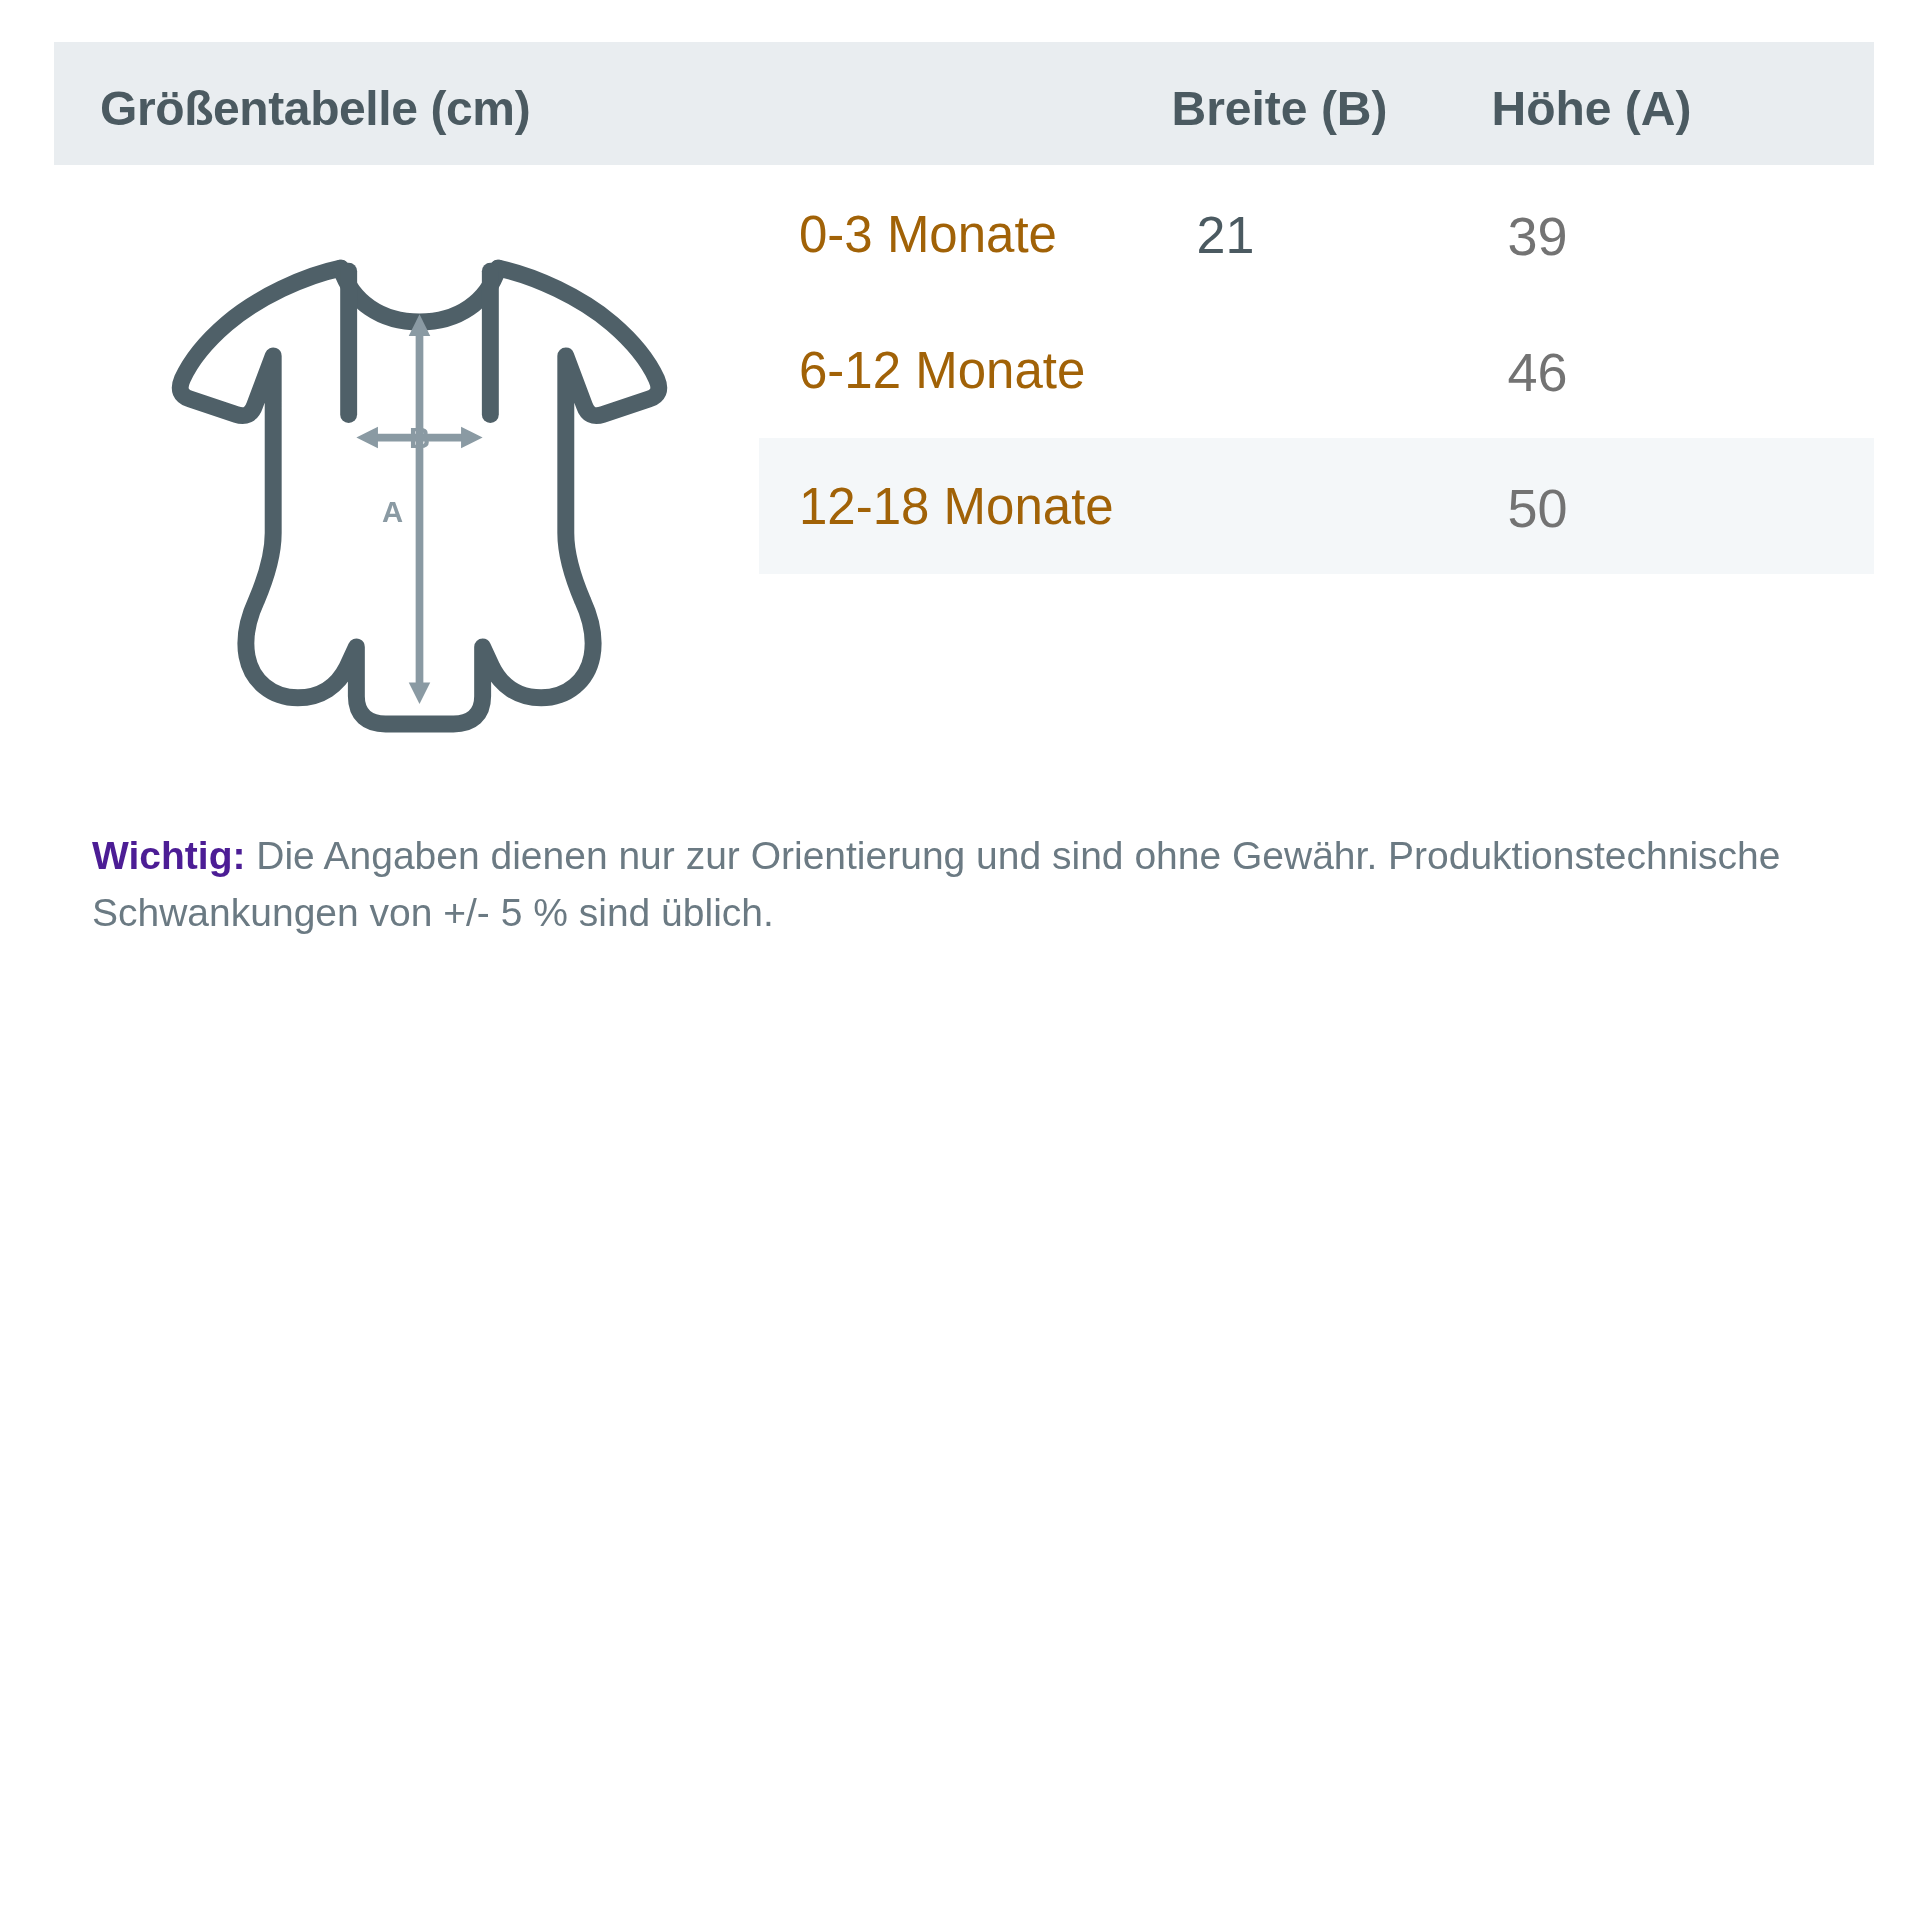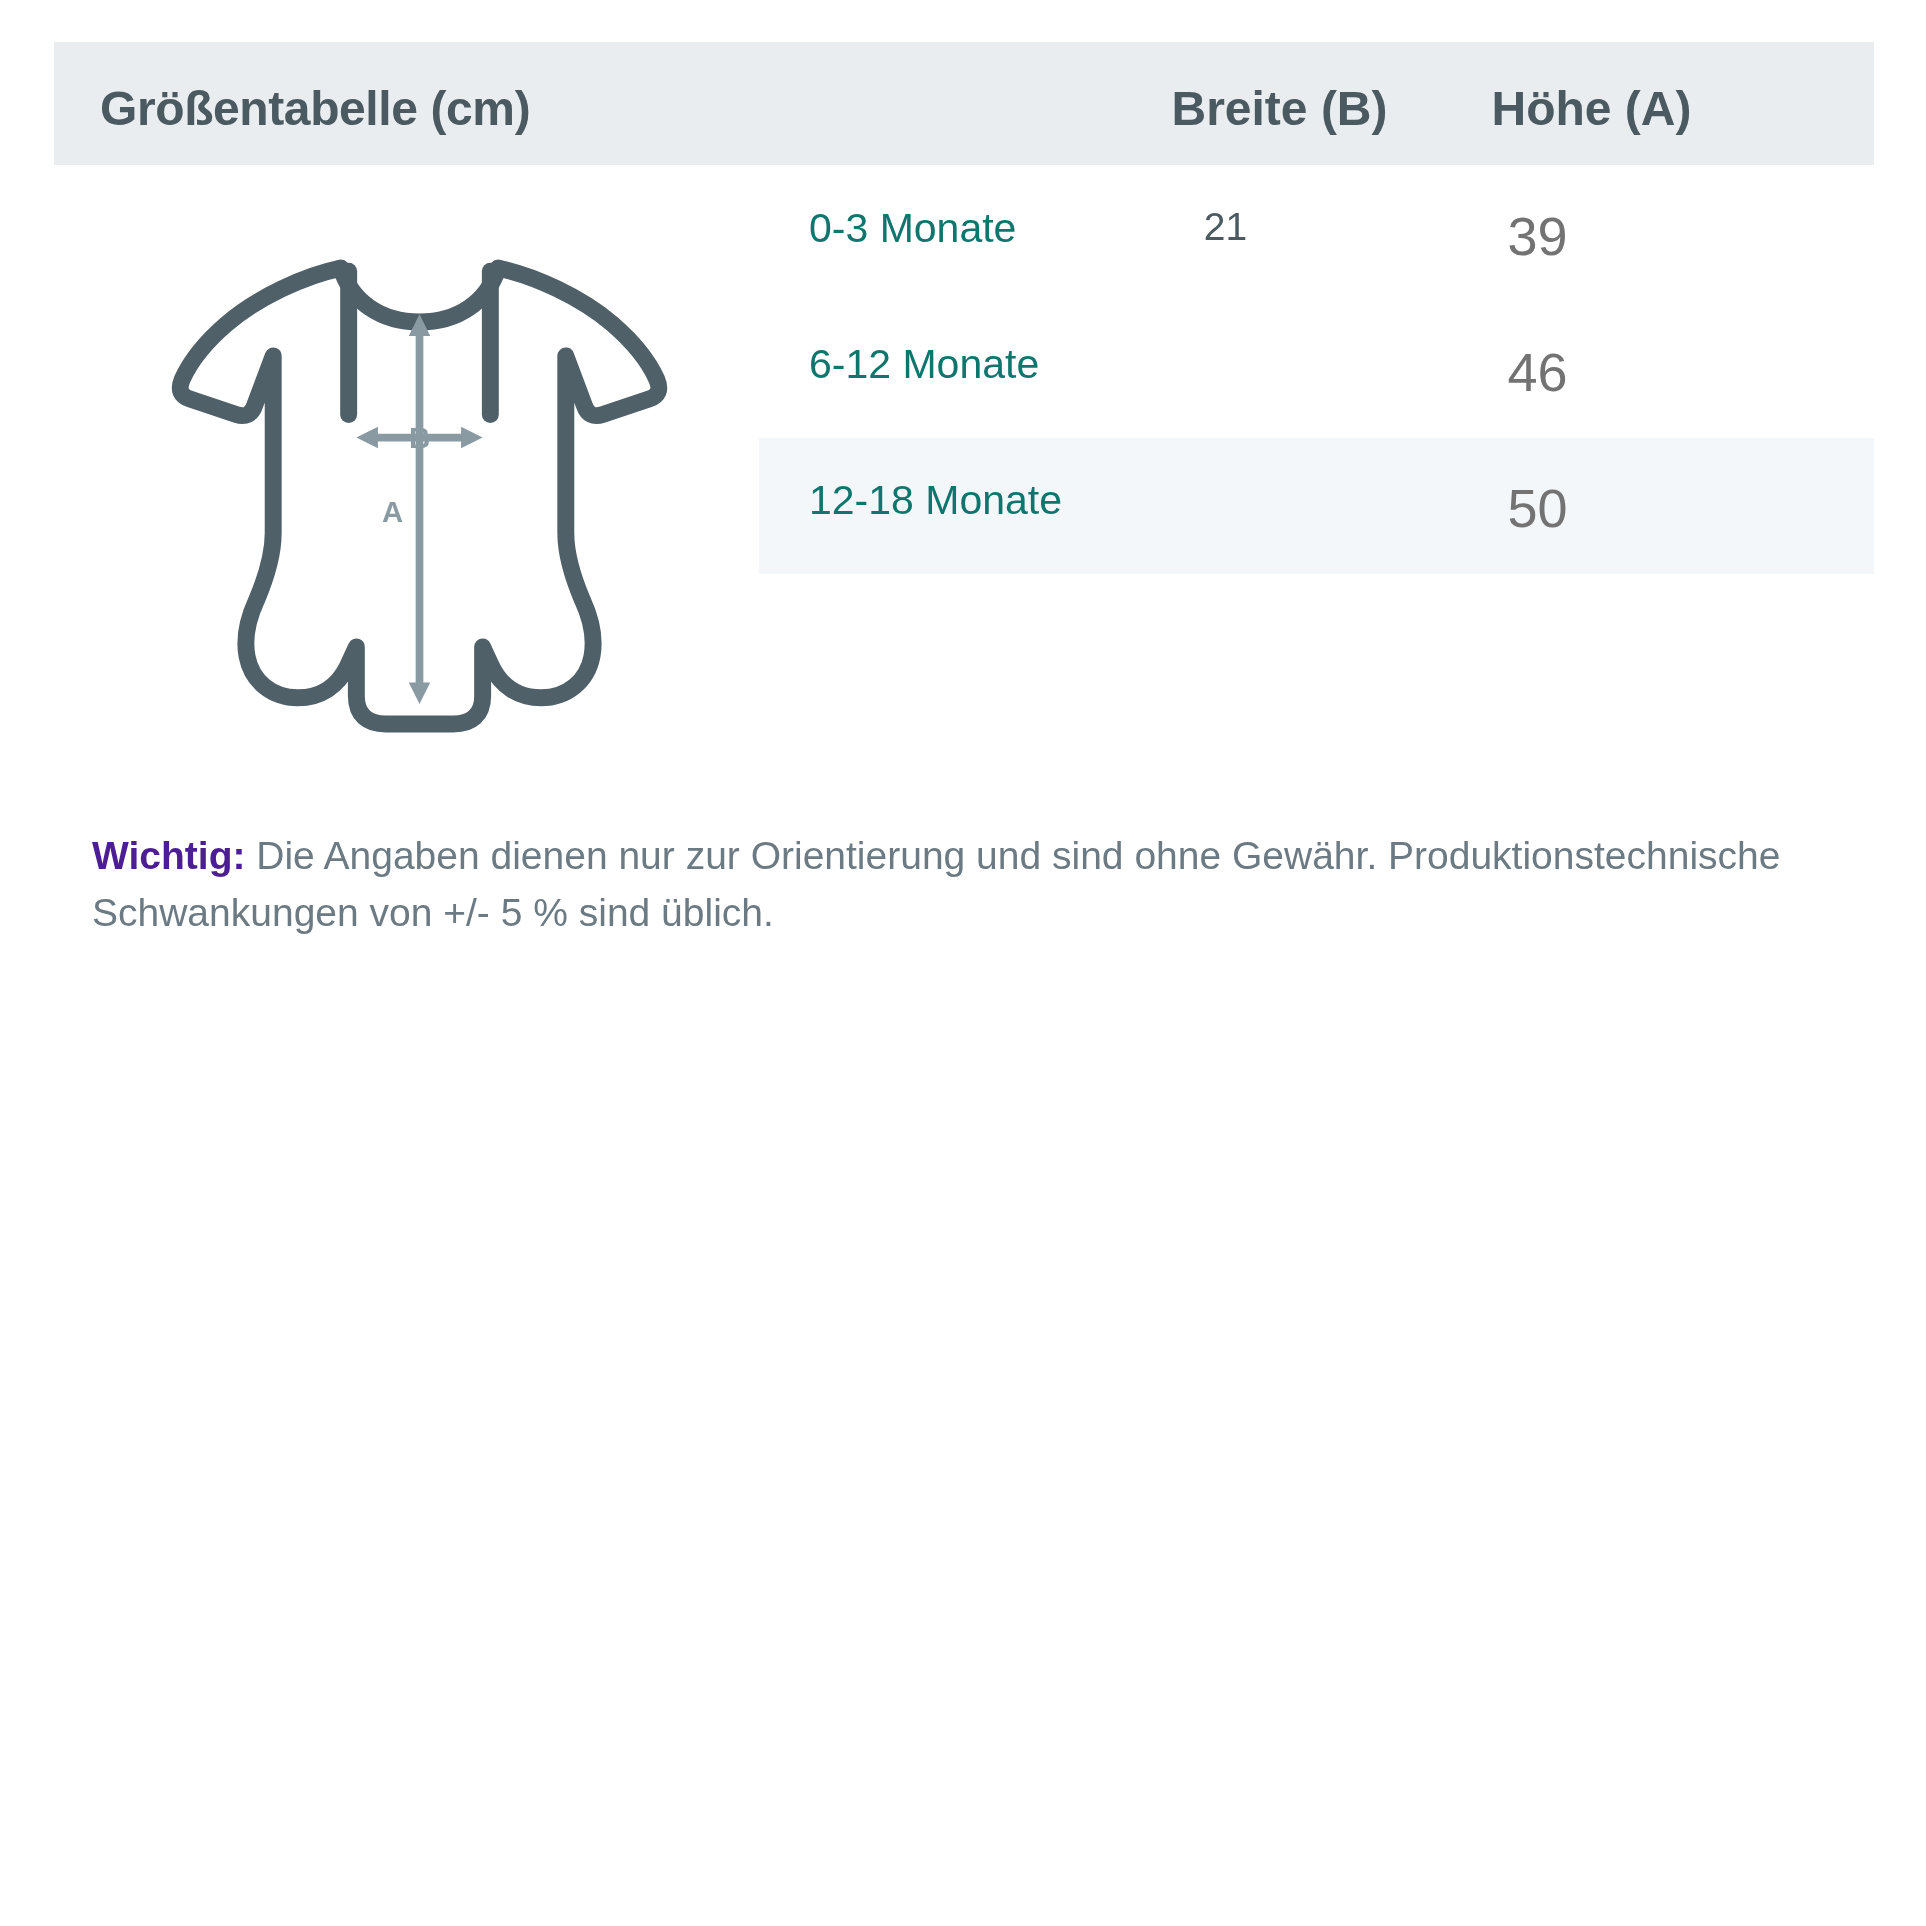--- a/index.html
+++ b/index.html
@@ -75,33 +75,33 @@
   .row {
     position: relative;
     height: 136px;
     box-sizing: border-box;
   }
   .row.alt {
     background: #f4f7f9;
   }
   .row .cell-size {
     position: absolute;
-    left: 50px;
-    top: 39px;
-    font-size: 41px;
-    color: #0f766e;
+    left: 40px;
+    top: 39px;
+    font-size: 51px;
+    color: #a16207;
     white-space: nowrap;
   }
   .row .cell-width {
     position: absolute;
     left: 320px;
     top: 39px;
     width: 293px;
     text-align: center;
-    font-size: 39px;
+    font-size: 52px;
     color: #4b5a61;
   }
   .row .cell-height {
     position: absolute;
     left: 636px;
     top: 39px;
     width: 285px;
     text-align: center;
     font-size: 54px;
     color: #737373;

